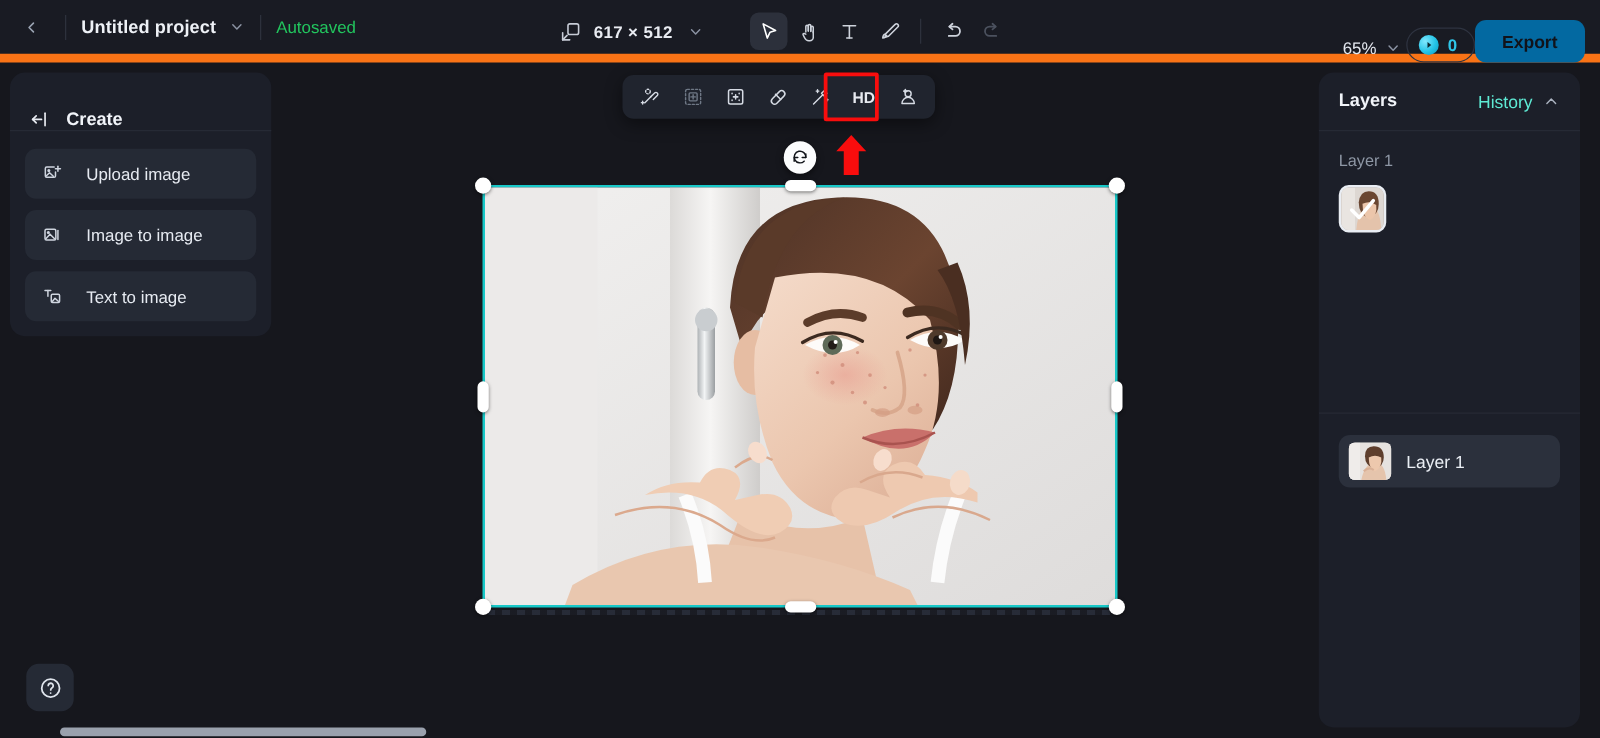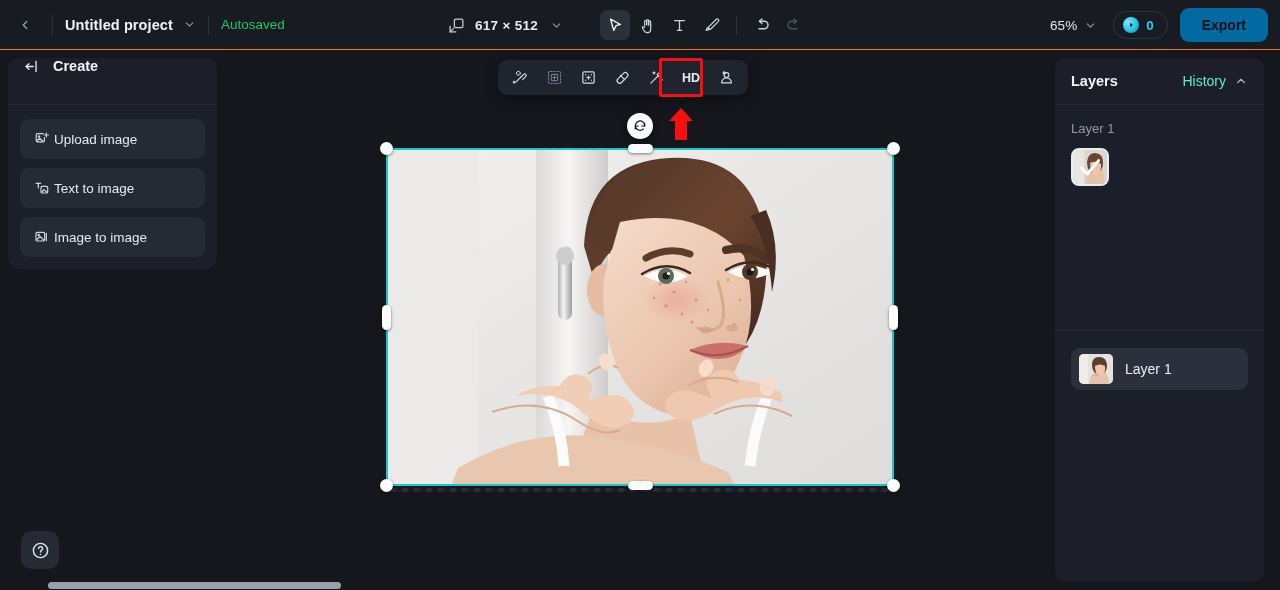--- a/index.html
+++ b/index.html
@@ -9,21 +9,21 @@
     font-family: "Liberation Sans", sans-serif;
     overflow: hidden;
   }
   body { position: relative; }
 
   
   .topbar {
     position: absolute; left: 0; top: 0; width: 1280px; height: 50px;
     background: #191b23;
     display: flex; align-items: center;
-    border-bottom: 1px solid #f97316;
+    border-bottom: 7px solid #f97316;
   }
   .tb-back {
     width: 30px; height: 30px; margin-left: 10px;
     display: flex; align-items: center; justify-content: center;
     border-radius: 6px; cursor: pointer; color: #9aa3b2;
   }
   .vsep { width: 1px; height: 20px; background: #2d313c; margin: 0 12px; }
   .proj-name {
     color: #eef1f6; font-size: 14.5px; font-weight: 600; letter-spacing: .1px;
   }
@@ -44,21 +44,21 @@
   .tool-btn {
     width: 30px; height: 30px; border-radius: 7px;
     display: flex; align-items: center; justify-content: center;
     color: #ced3dc; cursor: pointer;
   }
   .tool-btn.active { background: #2c303b; color: #fff; }
   .tool-btn.disabled { color: #4b515e; cursor: default; }
 
   .tb-right {
     position: absolute; right: 12px; top: 0; height: 50px;
-    display: flex; align-items: center; gap: 12px;
+    display: flex; align-items: flex-end; 
   }
   .zoom-wrap { display: flex; align-items: center; gap: 7px; cursor: pointer; padding: 4px 4px; border-radius: 6px;}
   .zoom-text { color: #e4e8ef; font-size: 13.5px; }
   .credits {
     display: flex; align-items: center; gap: 7px;
     border: 1px solid #2e3340; border-radius: 18px;
     padding: 5px 13px 5px 9px; cursor: pointer;
   }
   .credit-orb {
     width: 16px; height: 16px; border-radius: 50%;
@@ -73,29 +73,29 @@
     padding: 9px 22px; cursor: pointer;
   }
 
   
   .left-panel {
     position: absolute; left: 8px; top: 58px; width: 209px;
     background: #1c1f29; border-radius: 12px;
     padding-bottom: 12px;
   }
   .lp-header {
-    height: 47px; display: flex; align-items: flex-start; gap: 12px;
+    height: 47px; display: flex; align-items: flex-end; gap: 12px;
     padding: 0 16px; border-bottom: 1px solid #262a35;
   }
   .lp-collapse { color: #e8ebf1; display: flex; cursor: pointer; }
   .lp-title { color: #f1f4f9; font-size: 14.5px; font-weight: 700; }
   .lp-list { padding: 14px 12px 0 12px; display: flex; flex-direction: column; gap: 9px; }
   .lp-item {
     height: 40px; background: #252a35; border-radius: 9px;
-    display: flex; align-items: center; gap: 3px; padding: 0 14px;
+    display: flex; align-items: center; gap: 18px; padding: 0 14px;
     cursor: pointer;
   }
   .lp-item-icon { color: #cfd5df; display: flex; width: 17px; }
   .lp-item-label { color: #e6eaf1; font-size: 13.5px; }
 
   
   .help-btn {
     position: absolute; left: 21px; bottom: 21px;
     width: 38px; height: 38px; border-radius: 10px;
     background: #252a35; color: #dfe4ec;
@@ -324,38 +324,38 @@
             <polyline points="4 15 8.5 10.8 13 15"></polyline>
           <line x1="18.5" y1="3" x2="18.5" y2="9"></line>
             <line x1="15.5" y1="6" x2="21.5" y2="6"></line>
         </svg>
       </span>
       <span class="lp-item-label">Upload image</span>
     </div>
     <div class="lp-item">
       <span class="lp-item-icon">
         <svg width="16" height="16" viewBox="0 0 24 24" fill="none" stroke="currentColor" stroke-width="1.8" stroke-linecap="round" stroke-linejoin="round">
+          <rect x="3" y="5" width="13" height="13" rx="1.8"></rect>
+          <circle cx="7" cy="9" r="1"></circle>
+            <polyline points="4 16.5 9 11 14.5 16.5"></polyline>
+          <path d="M18.5 6.5v11"></path>
+        </svg>
+      </span>
+      <span class="lp-item-label">Image to image</span>
+    </div>
+    <div class="lp-item">
+      <span class="lp-item-icon">
+        <svg width="16" height="16" viewBox="0 0 24 24" fill="none" stroke="currentColor" stroke-width="1.8" stroke-linecap="round" stroke-linejoin="round">
           <line x1="3" y1="5" x2="10" y2="5"></line>
             <line x1="6.5" y1="5" x2="6.5" y2="12"></line>
           <rect x="10.5" y="9.5" width="10" height="10" rx="1.6"></rect>
             <polyline points="12 18 15 14.5 19 18"></polyline>
         </svg>
       </span>
       <span class="lp-item-label">Text to image</span>
-    </div>
-    <div class="lp-item">
-      <span class="lp-item-icon">
-        <svg width="16" height="16" viewBox="0 0 24 24" fill="none" stroke="currentColor" stroke-width="1.8" stroke-linecap="round" stroke-linejoin="round">
-          <rect x="3" y="5" width="13" height="13" rx="1.8"></rect>
-          <circle cx="7" cy="9" r="1"></circle>
-            <polyline points="4 16.5 9 11 14.5 16.5"></polyline>
-          <path d="M18.5 6.5v11"></path>
-        </svg>
-      </span>
-      <span class="lp-item-label">Image to image</span>
     </div>
   </div>
 </div>
 
 <div class="float-toolbar">
   <div class="ft-btn">
     <svg width="17" height="17" viewBox="0 0 24 24" fill="none" stroke="currentColor" stroke-width="1.6" stroke-linecap="round" stroke-linejoin="round">
       <path d="M5.5 18.5l7-7"></path>
         <path d="M12 12l4.5-4.5a2 2 0 113 3L15 15"></path>
       <circle cx="9" cy="6" r="2.6" stroke-dasharray="1.6 1.8"></circle>

